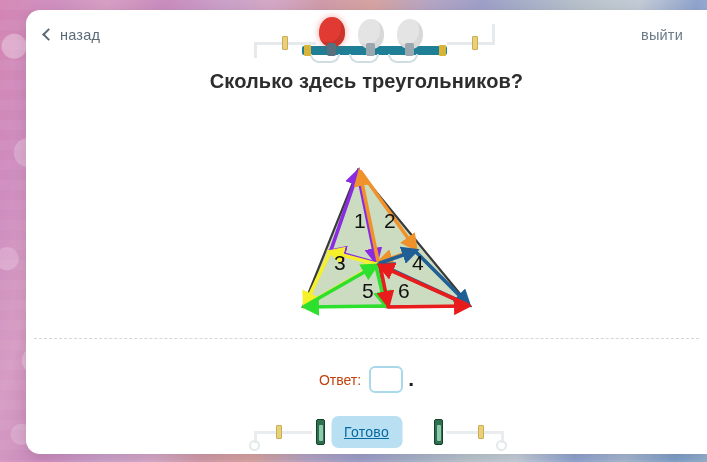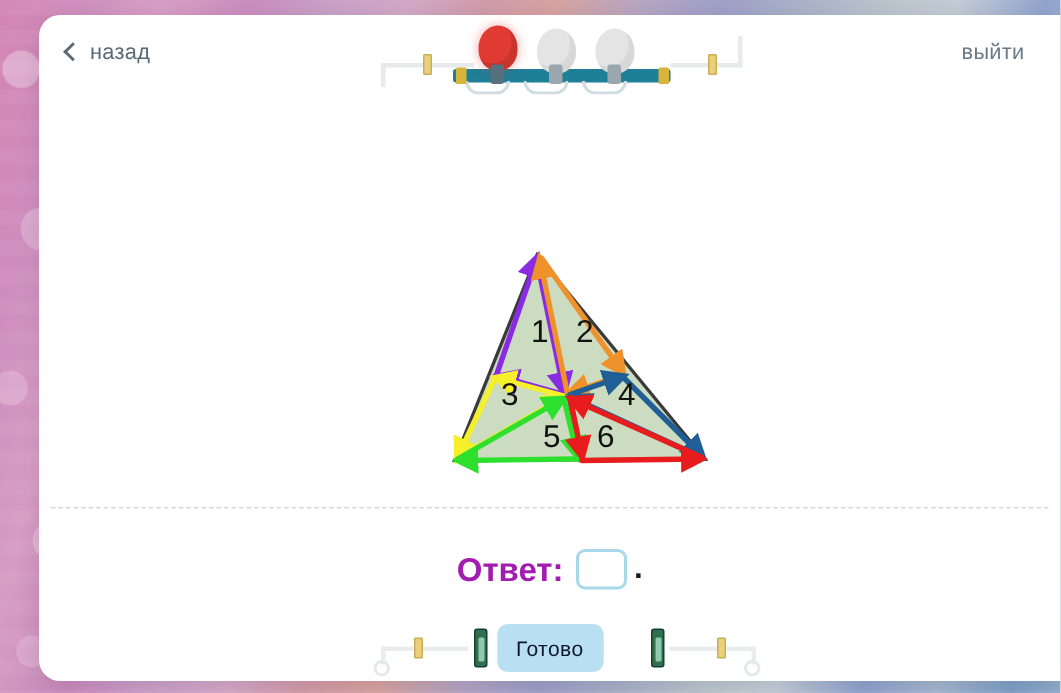--- a/index.html
+++ b/index.html
@@ -193,23 +193,23 @@
   #answer-row {
     position: absolute;
     left: 0; top: 356px;
     width: 100%;
     display: flex;
     align-items: center;
     justify-content: center;
     gap: 8px;
   }
   #answer-label {
-    font-size: 22px;
-    font-weight: bold;
-    color: #a21caf;
+    font-size: 14px;
+    font-weight: normal;
+    color: #c2410c;
   }
   #answer-input {
     width: 34px; height: 27px;
     border: 2px solid #a8d8ea;
     border-radius: 6px;
     background: #ffffff;
     outline: none;
     font-size: 16px;
     text-align: center;
     font-family: "Liberation Sans", sans-serif;
@@ -232,25 +232,26 @@
     height: 50px;
   }
   #submit-button {
     position: absolute;
     left: 50%; transform: translateX(-50%);
     top: 6px;
     width: 71px; height: 32px;
     background: #b9e0f2;
     border: none;
     border-radius: 7px;
-    color: #0f172a;
+    color: #0369a1;
     font-size: 14px;
     font-family: "Liberation Sans", sans-serif;
     cursor: pointer;
     letter-spacing: .3px;
+    text-decoration: underline;
   }
   .batt {
     position: absolute;
     width: 9px; height: 26px;
     background: #2f6e4f;
     border: 1.5px solid #14412c;
     border-radius: 2px;
     top: 9px;
   }
   .batt::after {
@@ -324,20 +325,21 @@
       <div class="bulb-neck" style="left:73px;  top:27px;"></div>
 
       <div class="bulb dim" style="left:104px; top:3px;"></div>
       <div class="bulb-neck dim" style="left:112px; top:27px;"></div>
 
       <div class="bulb dim" style="left:143px; top:3px;"></div>
       <div class="bulb-neck dim" style="left:151px; top:27px;"></div>
     </div>
   </div>
 
+  <div id="question-title">Сколько здесь треугольников?</div>
 
 
   <div id="figure">
     <svg width="230" height="180" viewBox="0 0 230 180" xmlns="http://www.w3.org/2000/svg">
       <defs>
         <marker id="ah-purple" markerWidth="5" markerHeight="5" refX="3.6" refY="2.5" orient="auto">
           <path d="M0,0 L5,2.5 L0,5 z" fill="#8a2be2"></path>
         </marker>
         <marker id="ah-orange" markerWidth="5" markerHeight="5" refX="3.6" refY="2.5" orient="auto">
           <path d="M0,0 L5,2.5 L0,5 z" fill="#f0922b"></path>

